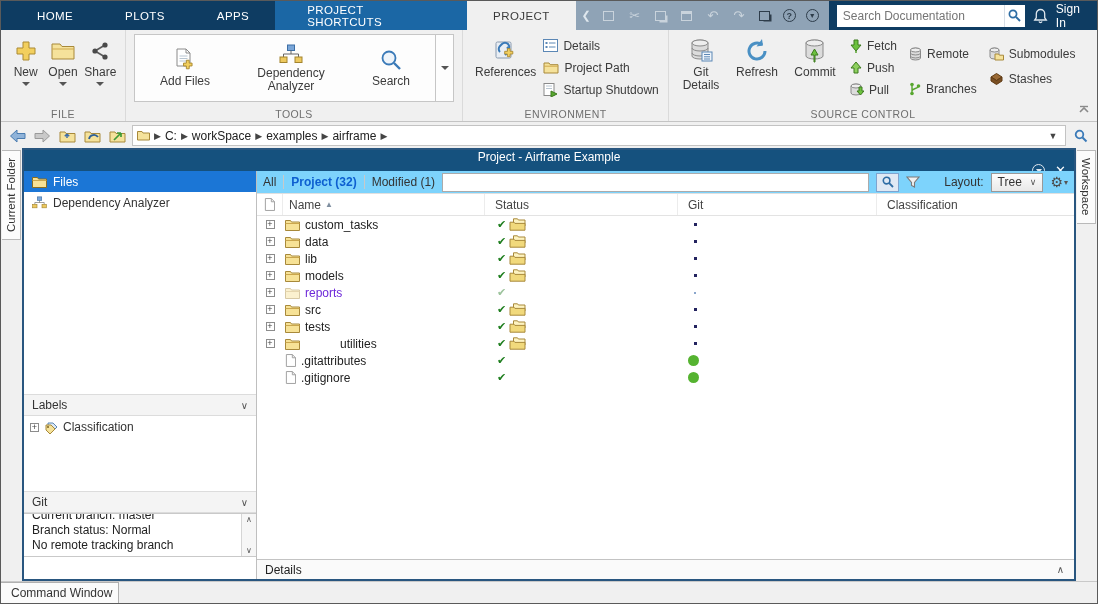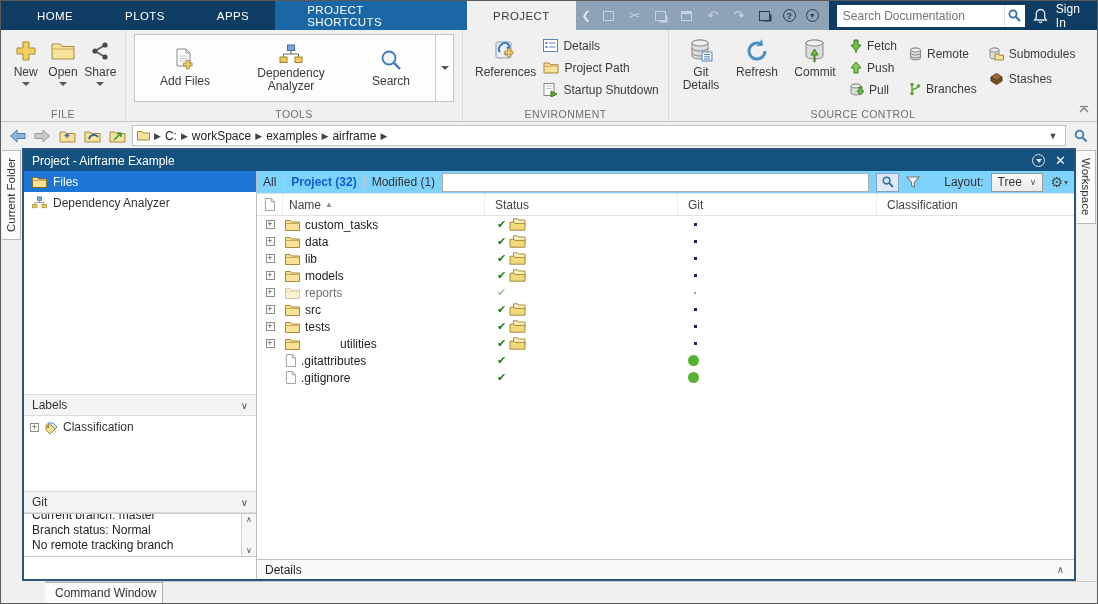--- a/index.html
+++ b/index.html
@@ -53,21 +53,21 @@
   .addr-dd{width:16px;text-align:center;cursor:pointer;color:#444;font-size:9px;}
 
   
   .main{position:absolute;top:147px;left:0;right:0;bottom:22px;background:#f0f0f0;display:flex;}
   .vstrip{width:21px;background:#f0f0f0;display:flex;flex-direction:column;align-items:center;}
   .vtab{background:#fcfcfc;border:1px solid #b9b9b9;font-size:11.5px;color:#333;display:flex;align-items:center;justify-content:center;cursor:pointer;}
   .vtab.left{writing-mode:vertical-rl;transform:rotate(180deg);width:19px;height:90px;margin-top:2px;border-right:none;}
   .vtab.right{writing-mode:vertical-rl;width:19px;height:74px;margin-top:2px;border-left:none;}
 
   .panel{flex:1;border:2px solid #29567f;display:flex;flex-direction:column;background:#fff;}
-  .ptitle{height:21px;background:#15517e;color:#fff;display:flex;align-items:center;padding:0 8px;font-size:12px;}
+  .ptitle{height:21px;background:#15517e;color:#fff;display:flex;align-items:center;padding:0 8px;font-size:12px;flex-direction:column;}
   .ptools{margin-left:auto;display:flex;align-items:center;gap:10px;}
   .pcirc{width:13px;height:13px;border:1px solid #dfe7ee;border-radius:50%;display:flex;align-items:center;justify-content:center;cursor:pointer;}
   .pcirc .c{width:0;height:0;border-left:3px solid transparent;border-right:3px solid transparent;border-top:4px solid #dfe7ee;}
   .pclose{color:#fff;font-size:13px;font-weight:bold;cursor:pointer;line-height:13px;}
   .pbody{flex:1;display:flex;min-height:0;}
 
   
   .sidebar{width:233px;border-right:1px solid #bfbfbf;display:flex;flex-direction:column;background:#fff;}
   .shead{height:22px;background:#f4f4f4;border-bottom:1px solid #dcdcdc;display:flex;align-items:center;padding:0 8px;color:#333;flex:none;}
   .shead .chev{margin-left:auto;color:#555;font-size:10px;cursor:pointer;}
@@ -104,33 +104,33 @@
   .c0{width:26px;flex:none;justify-content:center;padding-left:0;}
   .c1{width:202px;flex:none;padding-left:6px;gap:4px;}
   .c2{width:193px;flex:none;}
   .c3{width:199px;flex:none;}
   .c4{flex:1;border-right:none;}
   .sortarrow{font-size:8px;color:#7f8fa0;}
   .rows{flex:1;overflow:hidden;background:#fff;}
   .trow{height:17px;display:flex;align-items:center;cursor:pointer;}
   .trow .cell{height:100%;display:flex;align-items:center;}
   .trow .name{gap:5px;color:#222;}
-  .trow.dim .name span{color:#737373;}
+  .trow.dim .name span{color:#6d28d9;}
   .trow.dim svg{opacity:.45;}
   .chk{color:#1e7e1e;font-size:11px;font-weight:bold;margin-left:12px;}
   .chk.dim{color:#9cc39c;}
   .statpair{display:flex;align-items:center;gap:3px;}
   .gitdot{width:3px;height:3px;background:#23235f;margin-left:16px;}
   .gitdot.dim{width:2px;height:2px;background:#8aa6cc;}
   .gitgreen{width:11px;height:11px;border-radius:50%;background:#55b330;margin-left:10px;}
   .detailsbar{height:20px;flex:none;border-top:1px solid #c3c3c3;background:#fafafa;display:flex;align-items:center;padding:0 10px 0 8px;color:#222;}
   .detailsbar .chev{margin-left:auto;color:#555;font-size:10px;cursor:pointer;}
 
   
-  .statusbar{position:absolute;left:0;right:0;bottom:0;height:22px;background:#f0f0f0;border-top:1px solid #c9c9c9;display:flex;margin-left:44px;}
+  .statusbar{position:absolute;left:0;right:0;bottom:0;height:22px;background:#f0f0f0;border-top:1px solid #c9c9c9;display:flex;}
   .cwtab{width:118px;background:#fbfbfb;border:1px solid #b0b0b0;border-bottom:none;border-left:none;display:flex;align-items:center;padding-left:10px;color:#333;cursor:pointer;}
 
   .i{flex:none;display:block;}
   svg{flex:none;}
 </style>
 </head>
 <body>
 
 <div class="app">
 

